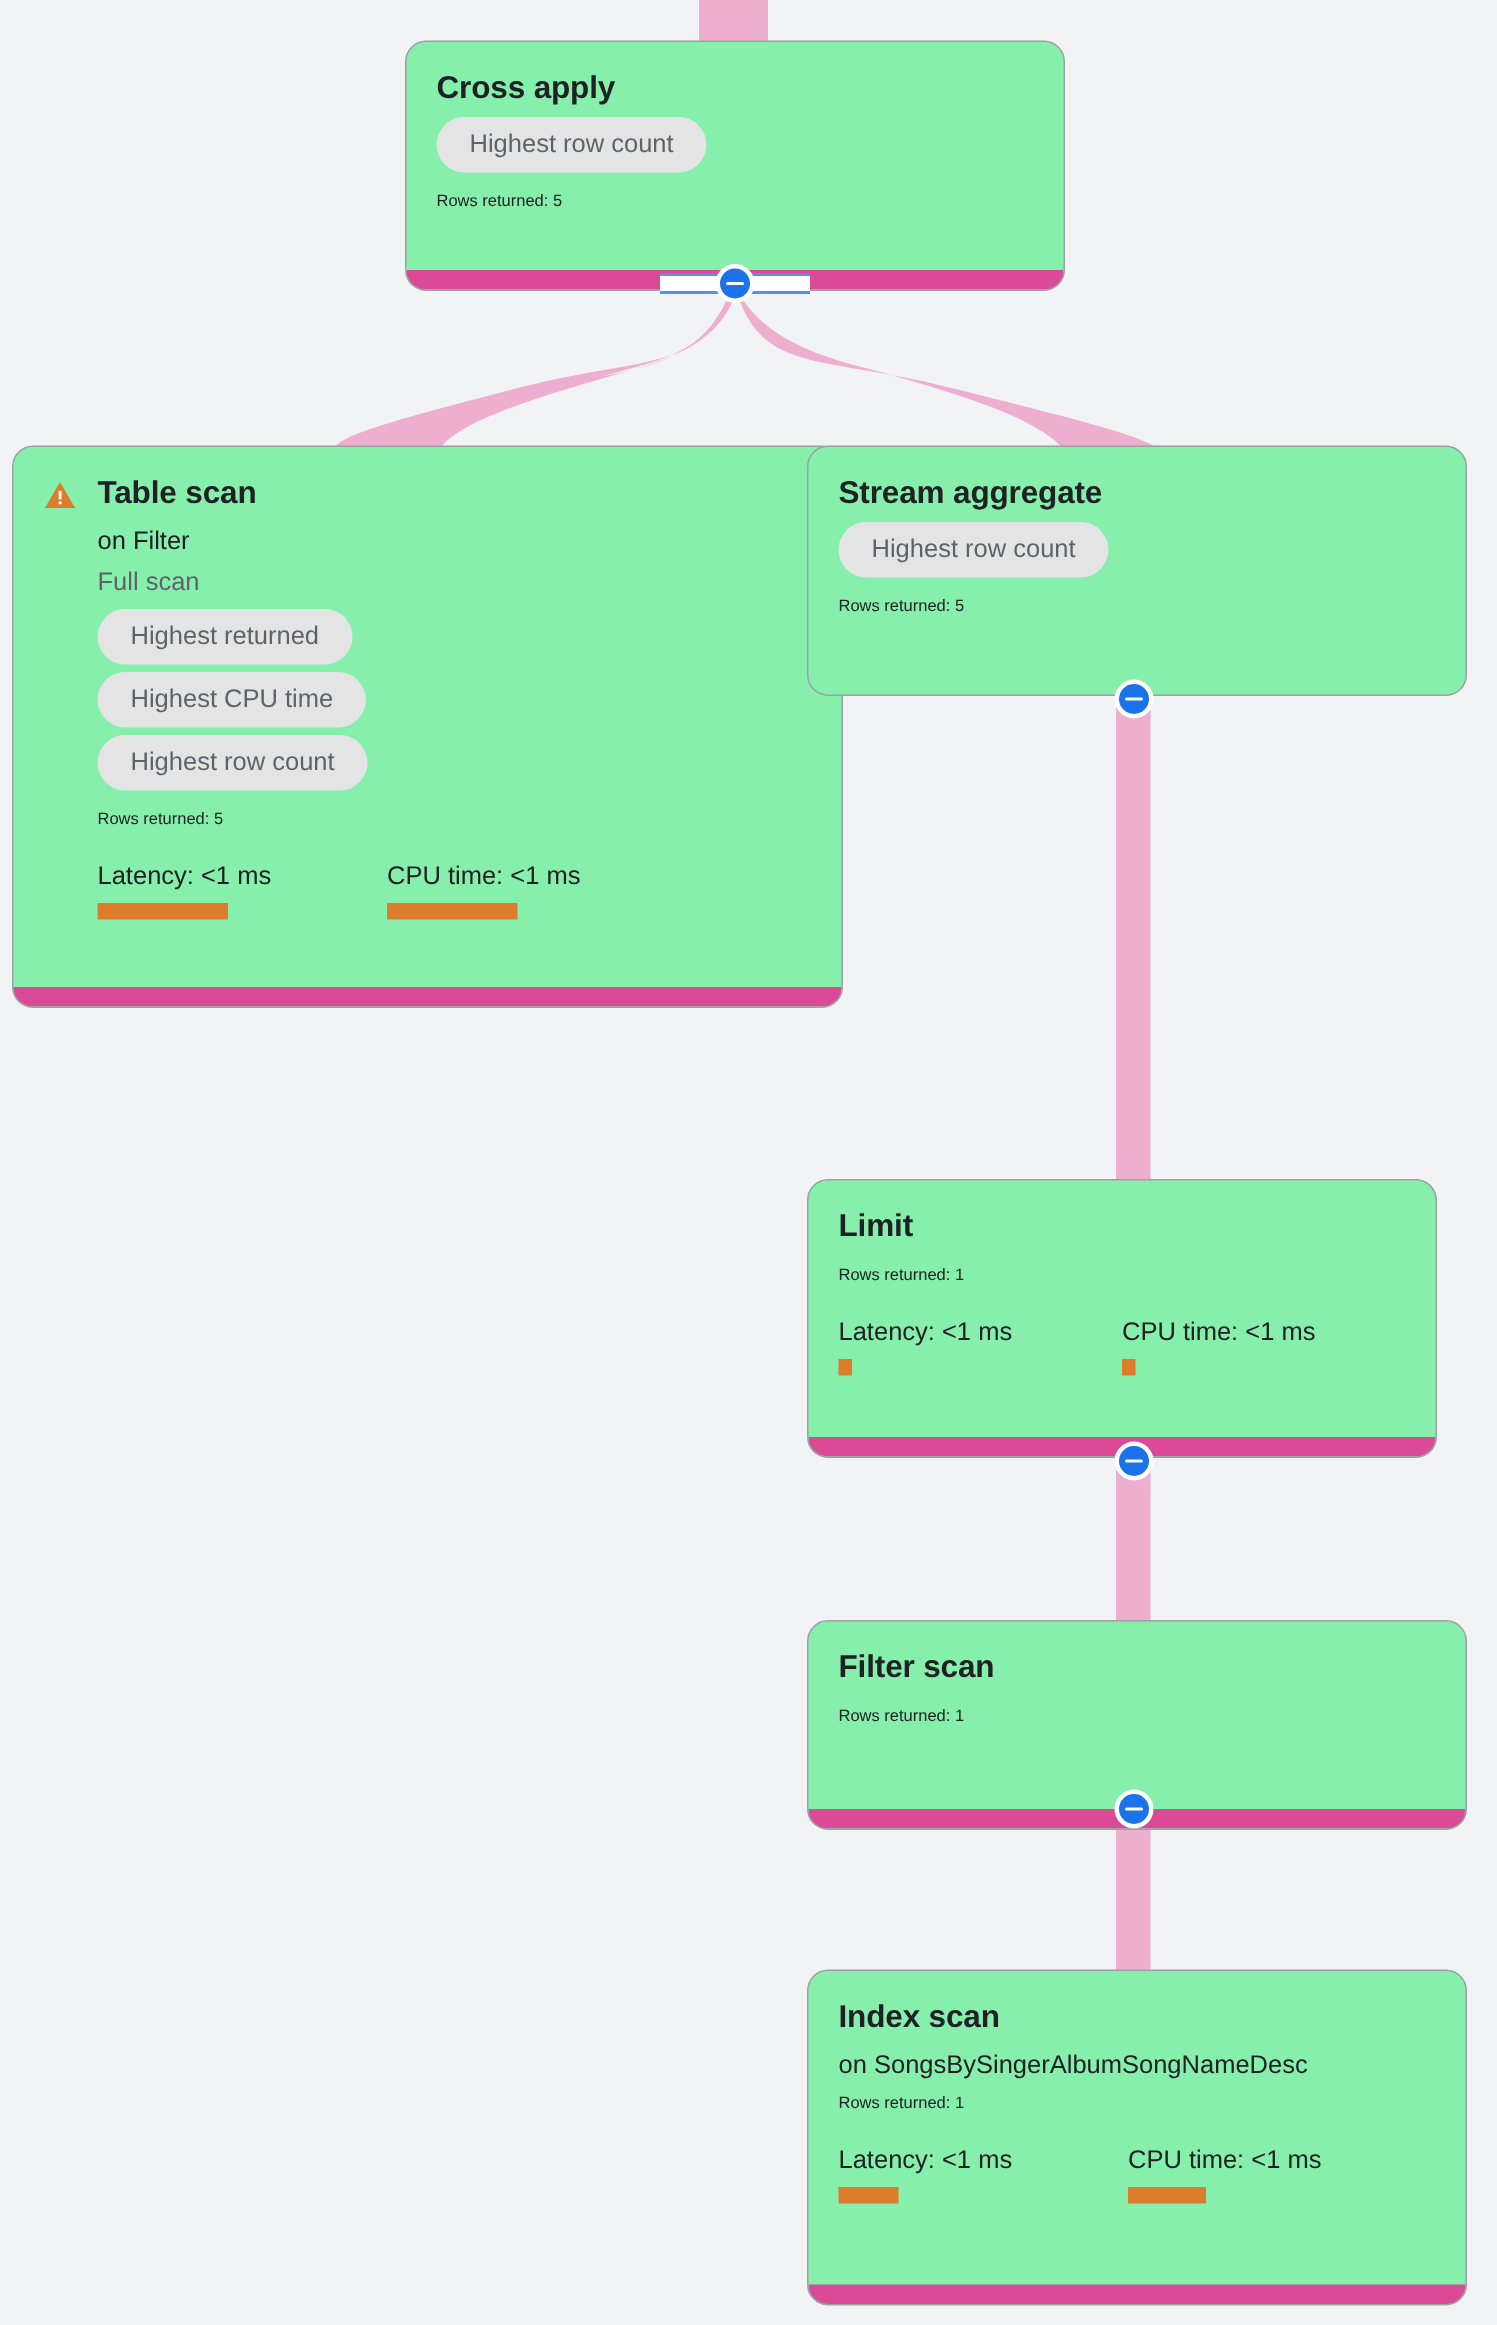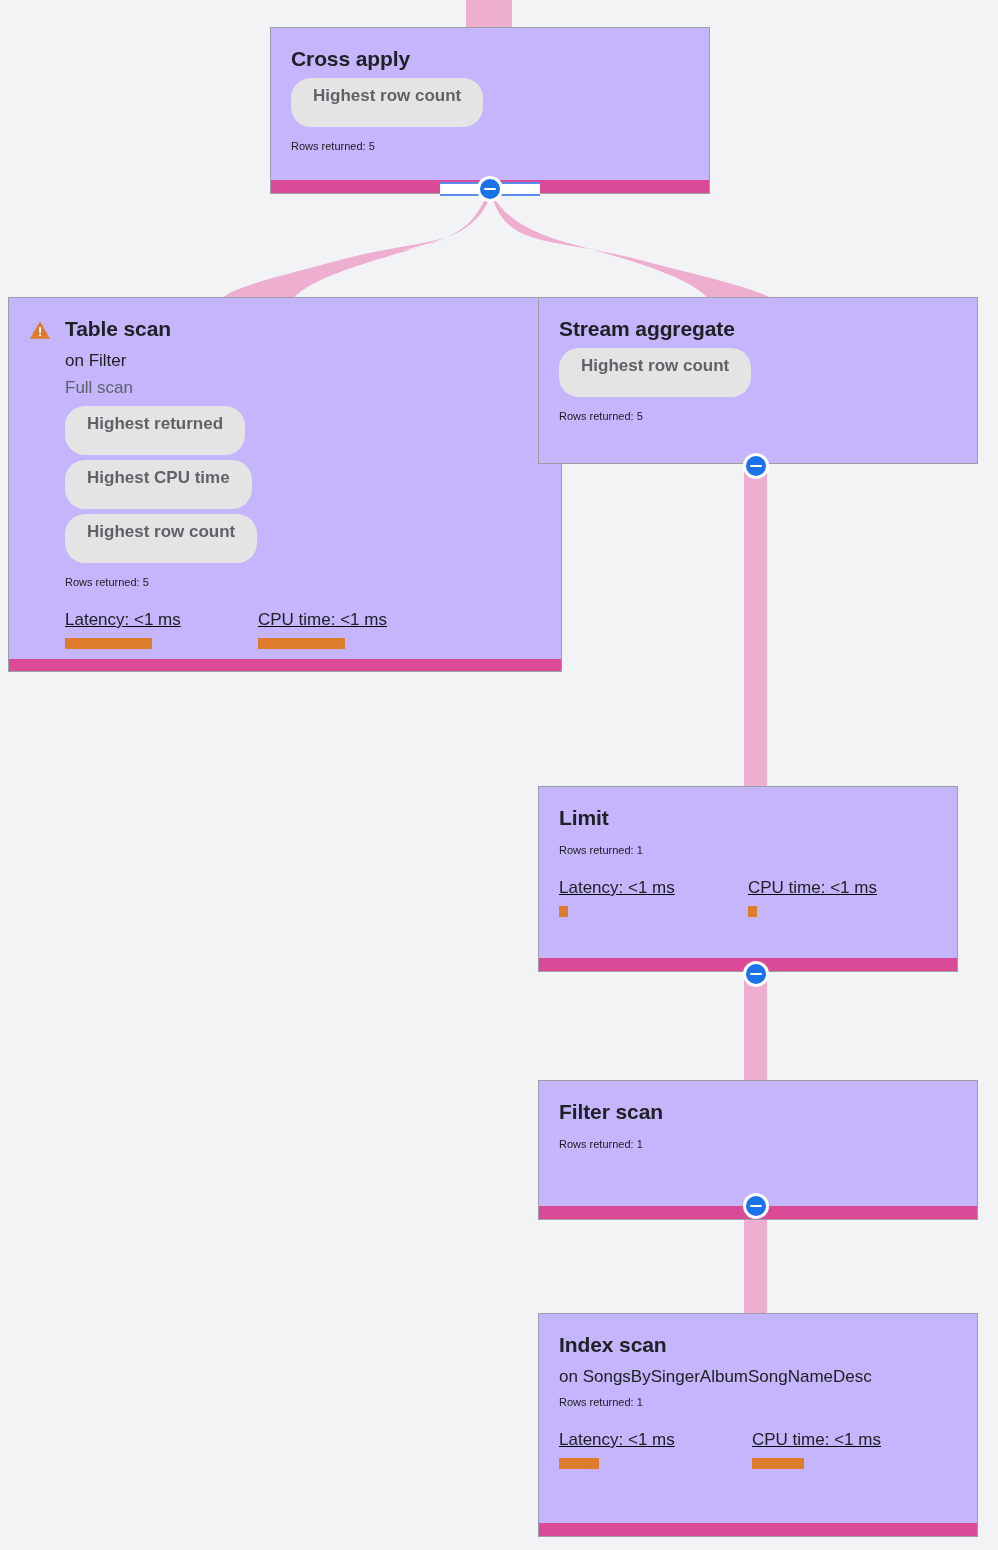--- a/index.html
+++ b/index.html
@@ -19,23 +19,23 @@
   #edges {
     position: absolute;
     left: 0; top: 0;
     width: 998px; height: 1550px;
     pointer-events: none;
   }
 
   
   .node {
     position: absolute;
-    background: #c4b5fd;
+    background: #86efac;
     border: 1px solid #9aa0a6;
-    border-radius: 0;
+    border-radius: 14px;
     overflow: hidden;
     display: flex;
     flex-direction: column;
   }
   .node-body {
     flex: 1 1 auto;
     padding: 18px 20px 10px 20px;
     display: flex;
     flex-direction: column;
   }
@@ -71,34 +71,32 @@
   }
   .node-sub.muted { color: #5f6368; }
 
   .chips { display: flex; flex-direction: column; align-items: flex-start; gap: 5px; margin-top: 6px; }
   .chip {
     background: #e4e4e4;
     color: #5f6368;
     border-radius: 20px;
     font-size: 17px;
     line-height: 20px;
-    padding: 8px 22px 21px 22px;
-    font-weight: bold;
+    padding: 8px 22px 9px 22px;
   }
   .rows {
     font-size: 11px;
     color: #202124;
     line-height: 24px;
     margin-top: 7px;
   }
 
   .metrics {
     display: flex;
     margin-top: 15px;
-    text-decoration: underline;
   }
   .metric { width: 193px; }
   .metric-label {
     font-size: 17px;
     color: #202124;
     line-height: 22px;
     white-space: nowrap;
   }
   .metric-bar {
     height: 11px;

